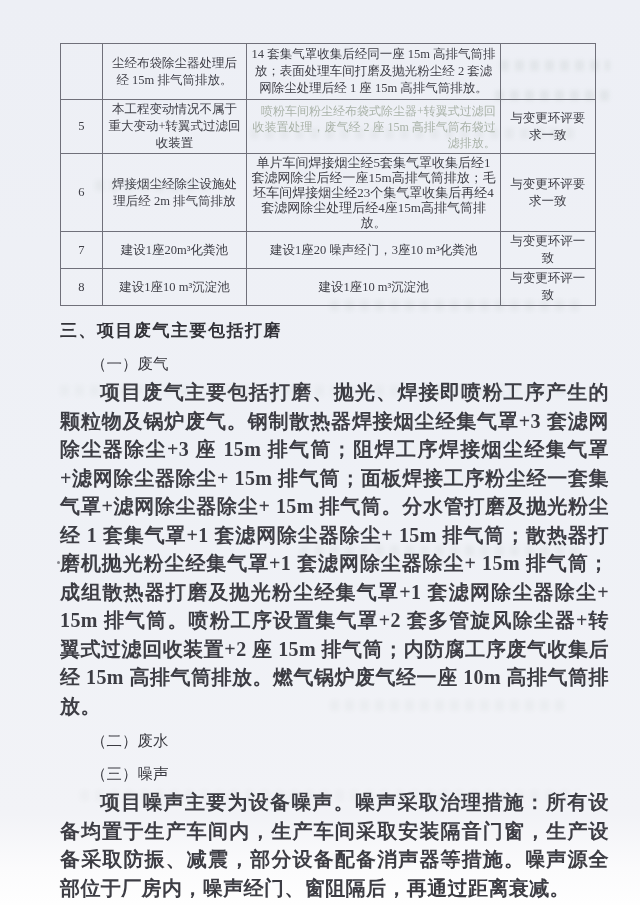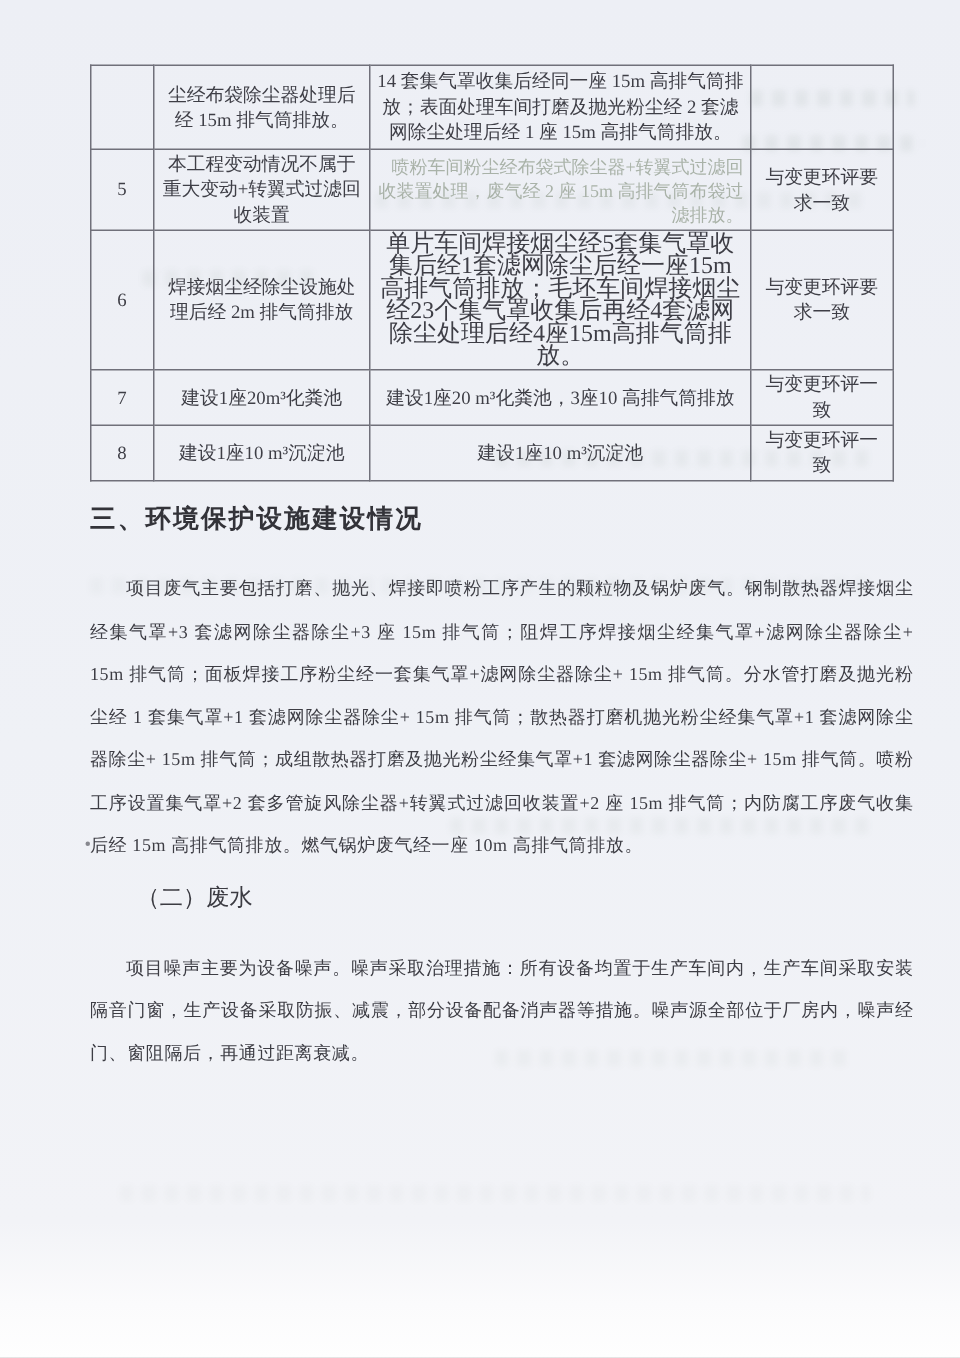--- a/index.html
+++ b/index.html
@@ -36,21 +36,21 @@
     text-align:center;
     vertical-align:middle;
     padding:1px 4px;
     color:#3e3e46;
     overflow:hidden;
   }
   .col-no{width:41px;}
   .col-change{width:143px;}
   .col-actual{width:250px;}
   .col-concl{width:94px;}
-  td.dense{font-size:16px;line-height:15px;}
+  td.dense{font-size:13px;line-height:15px;}
   td.faint{
     color:#a9b2a8;
     filter:blur(.45px);
     font-size:12px;
     line-height:16px;
     text-align:right;
   }
   .note{
     margin:9px 0 0 0;
     font-size:15.5px;
@@ -65,27 +65,28 @@
     line-height:24px;
     color:#333339;
   }
   .sub{
     margin-top:9px;
     font-size:15.5px;
     line-height:24px;
     text-indent:2em;
   }
   .para{
-    margin-top:20px;
-    font-size:12px;
+    margin-top:2px;
+    font-size:20px;
     line-height:28.5px;
     text-align:justify;
     text-indent:2em;
     letter-spacing:.4px;
     color:#3d3d44;
+    font-weight:bold;
   }
   .dot-artifact{
     position:absolute;
     width:3px;height:3px;border-radius:50%;
     background:#6d6d74;opacity:.8;
     pointer-events:none;
   }
 </style>
 </head>
 <body>
@@ -127,35 +128,37 @@
         </tr>
         <tr style="height:68px;">
           <td>6</td>
           <td>焊接烟尘经除尘设施处理后经 2m 排气筒排放</td>
           <td class="dense">单片车间焊接烟尘经5套集气罩收集后经1套滤网除尘后经一座15m高排气筒排放；毛坯车间焊接烟尘经23个集气罩收集后再经4套滤网除尘处理后经4座15m高排气筒排放。</td>
           <td>与变更环评要求一致</td>
         </tr>
         <tr style="height:16px;">
           <td>7</td>
           <td>建设1座20m³化粪池</td>
-          <td>建设1座20 m³化粪池，3座10 高排气筒排放</td>
+          <td>建设1座20 噪声经门，3座10 m³化粪池</td>
           <td>与变更环评一致</td>
         </tr>
         <tr style="height:16px;">
           <td>8</td>
           <td>建设1座10 m³沉淀池</td>
           <td>建设1座10 m³沉淀池</td>
           <td>与变更环评一致</td>
         </tr>
       </tbody>
     </table>
 
 
-    <div class="heading">三、环境保护设施建设情况</div>
+    <div class="heading">三、项目废气主要包括打磨</div>
 
+    <div class="sub">（一）废气</div>
     <div class="para">项目废气主要包括打磨、抛光、焊接即喷粉工序产生的颗粒物及锅炉废气。钢制散热器焊接烟尘经集气罩+3 套滤网除尘器除尘+3 座 15m 排气筒；阻焊工序焊接烟尘经集气罩+滤网除尘器除尘+ 15m 排气筒；面板焊接工序粉尘经一套集气罩+滤网除尘器除尘+ 15m 排气筒。分水管打磨及抛光粉尘经 1 套集气罩+1 套滤网除尘器除尘+ 15m 排气筒；散热器打磨机抛光粉尘经集气罩+1 套滤网除尘器除尘+ 15m 排气筒；成组散热器打磨及抛光粉尘经集气罩+1 套滤网除尘器除尘+ 15m 排气筒。喷粉工序设置集气罩+2 套多管旋风除尘器+转翼式过滤回收装置+2 座 15m 排气筒；内防腐工序废气收集后经 15m 高排气筒排放。燃气锅炉废气经一座 10m 高排气筒排放。</div>
 
     <div class="sub">（二）废水</div>
 
+    <div class="sub">（三）噪声</div>
     <div class="para">项目噪声主要为设备噪声。噪声采取治理措施：所有设备均置于生产车间内，生产车间采取安装隔音门窗，生产设备采取防振、减震，部分设备配备消声器等措施。噪声源全部位于厂房内，噪声经门、窗阻隔后，再通过距离衰减。</div>
 
   </div>
 </div>
 
 </body></html>

